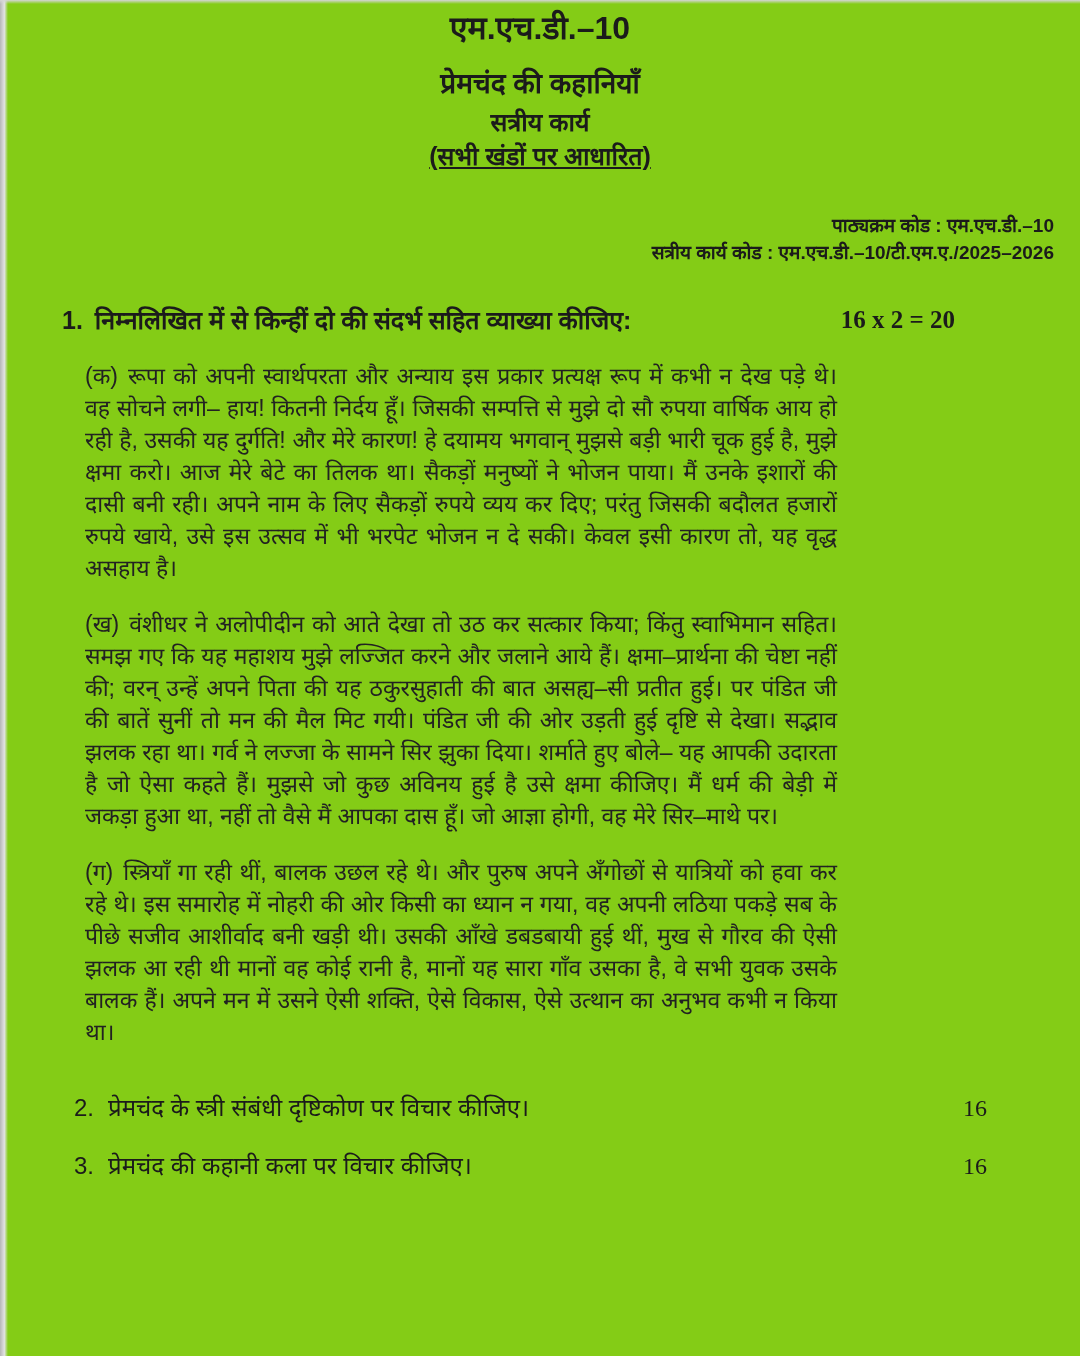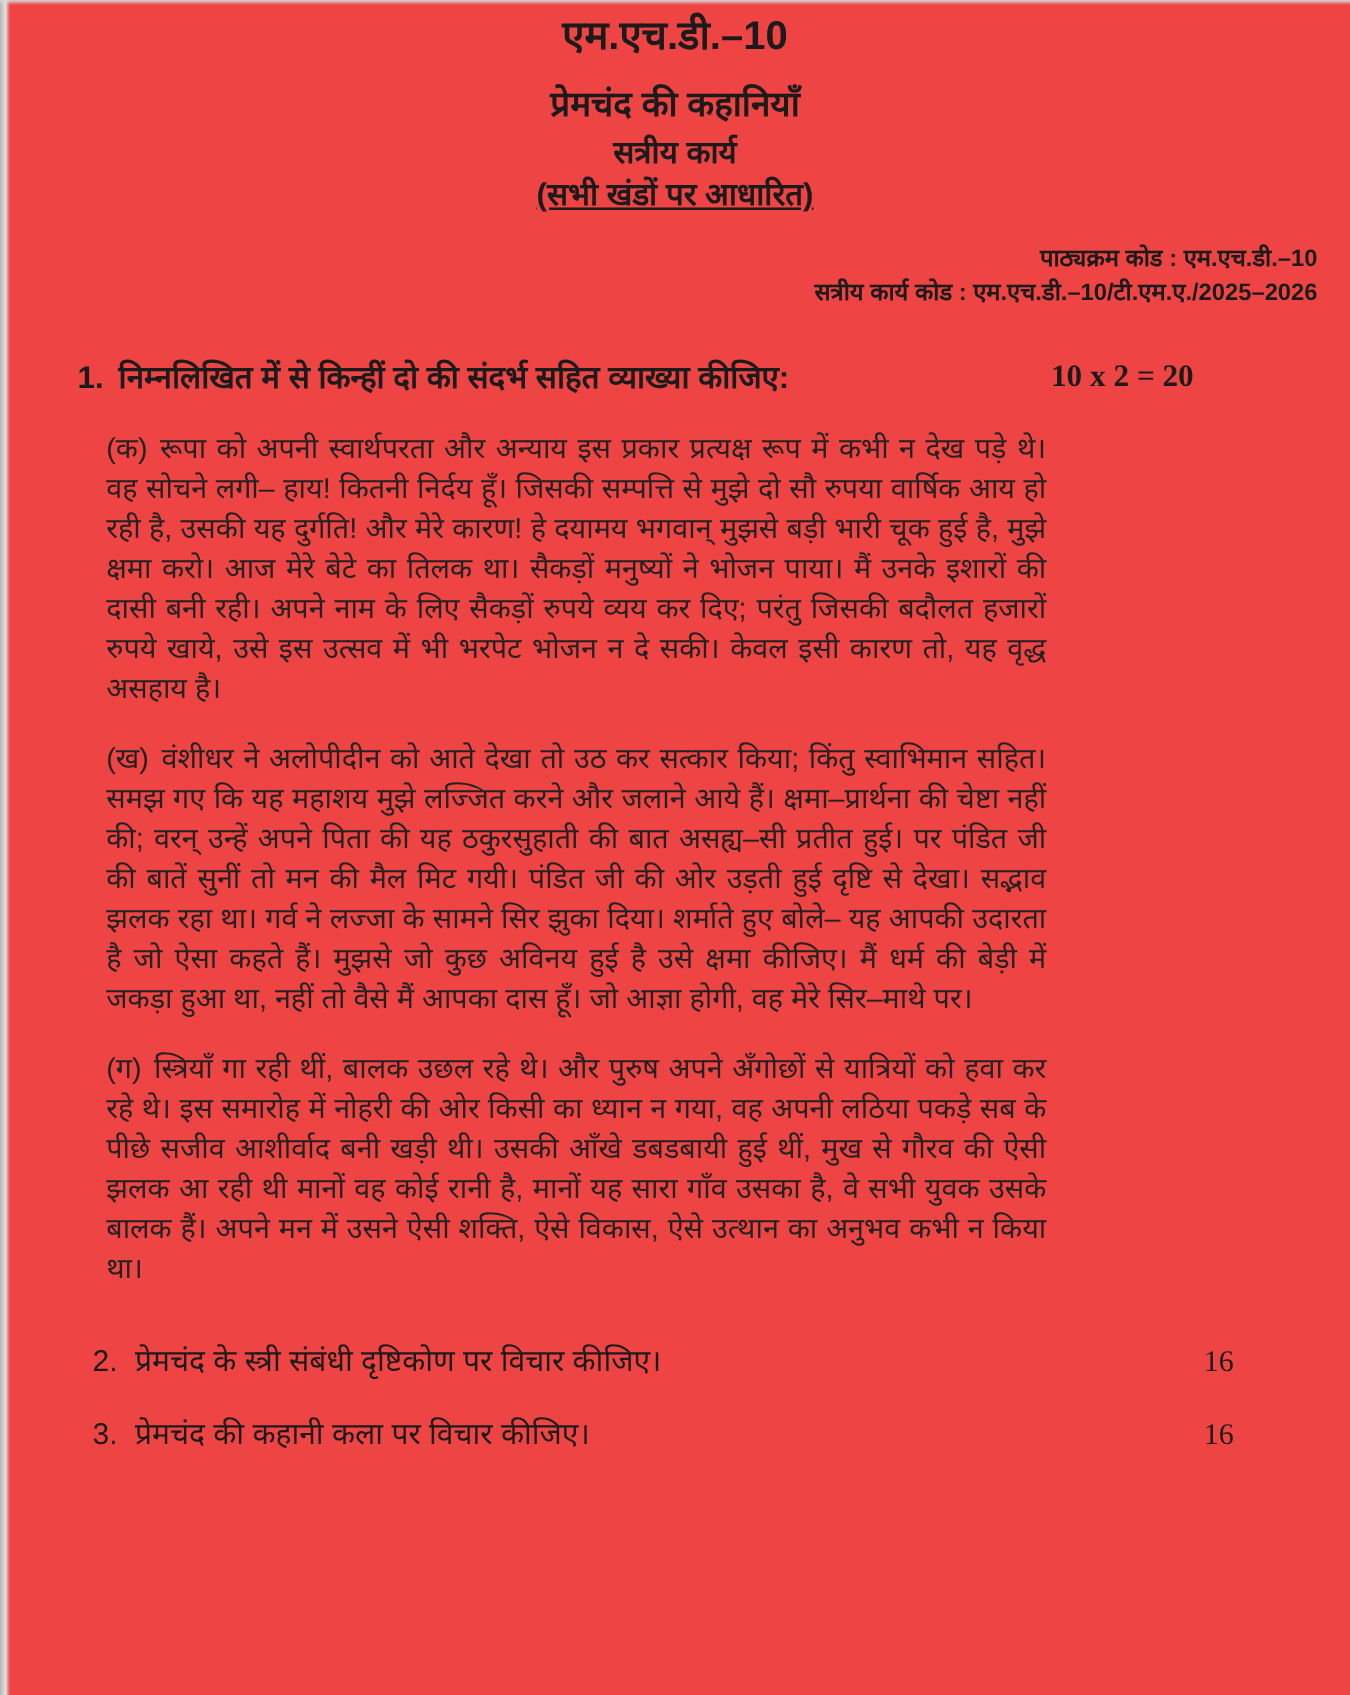--- a/index.html
+++ b/index.html
@@ -5,21 +5,21 @@
   html, body {
     margin: 0;
     padding: 0;
     background: #ffffff;
   }
   .page {
     position: relative;
     width: 1080px;
     height: 1356px;
     margin: 0 auto;
-    background: #ef4444;
+    background: #84cc16;
     color: #1b1b1b;
     font-family: "Liberation Sans", "DejaVu Sans", sans-serif;
     box-sizing: border-box;
     overflow: hidden;
   }
   
   .scan-edge-left {
     position: absolute;
     left: 0; top: 0; bottom: 0;
     width: 8px;
@@ -53,21 +53,21 @@
     margin-top: 4px;
   }
   .doc-header .based-on {
     font-size: 25px;
     line-height: 32px;
     margin-top: 2px;
     text-decoration: underline;
   }
 
   .meta-block {
-    margin-top: 22px;
+    margin-top: 40px;
     padding-right: 26px;
     text-align: right;
     font-weight: bold;
     font-size: 19px;
     line-height: 27px;
   }
 
   .instruction {
     margin: 26px 0 0 62px;
     font-weight: bold;
@@ -141,21 +141,21 @@
 
   <div class="meta-block">
     <div>पाठ्यक्रम कोड : एम.एच.डी.–10</div>
     <div>सत्रीय कार्य कोड : एम.एच.डी.–10/टी.एम.ए./2025–2026</div>
   </div>
 
 
   <div class="question-row q1-row">
     <span class="q-number">1.</span>
     <span class="q-text">निम्नलिखित में से किन्हीं दो की संदर्भ सहित व्याख्या कीजिए:</span>
-    <span class="q-marks">10 x 2 = 20</span>
+    <span class="q-marks">16 x 2 = 20</span>
   </div>
 
   <p class="quote-para"><span class="part-label">(क)</span><span>रूपा को अपनी स्वार्थपरता और अन्याय इस प्रकार प्रत्यक्ष रूप में कभी न देख पड़े थे। वह सोचने लगी– हाय! कितनी निर्दय हूँ। जिसकी सम्पत्ति से मुझे दो सौ रुपया वार्षिक आय हो रही है, उसकी यह दुर्गति! और मेरे कारण! हे दयामय भगवान् मुझसे बड़ी भारी चूक हुई है, मुझे क्षमा करो। आज मेरे बेटे का तिलक था। सैकड़ों मनुष्यों ने भोजन पाया। मैं उनके इशारों की दासी बनी रही। अपने नाम के लिए सैकड़ों रुपये व्यय कर दिए; परंतु जिसकी बदौलत हजारों रुपये खाये, उसे इस उत्सव में भी भरपेट भोजन न दे सकी। केवल इसी कारण तो, यह वृद्ध असहाय है।</span></p>
 
   <p class="quote-para"><span class="part-label">(ख)</span><span>वंशीधर ने अलोपीदीन को आते देखा तो उठ कर सत्कार किया; किंतु स्वाभिमान सहित। समझ गए कि यह महाशय मुझे लज्जित करने और जलाने आये हैं। क्षमा–प्रार्थना की चेष्टा नहीं की; वरन् उन्हें अपने पिता की यह ठकुरसुहाती की बात असह्य–सी प्रतीत हुई। पर पंडित जी की बातें सुनीं तो मन की मैल मिट गयी। पंडित जी की ओर उड़ती हुई दृष्टि से देखा। सद्भाव झलक रहा था। गर्व ने लज्जा के सामने सिर झुका दिया। शर्माते हुए बोले– यह आपकी उदारता है जो ऐसा कहते हैं। मुझसे जो कुछ अविनय हुई है उसे क्षमा कीजिए। मैं धर्म की बेड़ी में जकड़ा हुआ था, नहीं तो वैसे मैं आपका दास हूँ। जो आज्ञा होगी, वह मेरे सिर–माथे पर।</span></p>
 
   <p class="quote-para"><span class="part-label">(ग)</span><span>स्त्रियाँ गा रही थीं, बालक उछल रहे थे। और पुरुष अपने अँगोछों से यात्रियों को हवा कर रहे थे। इस समारोह में नोहरी की ओर किसी का ध्यान न गया, वह अपनी लठिया पकड़े सब के पीछे सजीव आशीर्वाद बनी खड़ी थी। उसकी आँखे डबडबायी हुई थीं, मुख से गौरव की ऐसी झलक आ रही थी मानों वह कोई रानी है, मानों यह सारा गाँव उसका है, वे सभी युवक उसके बालक हैं। अपने मन में उसने ऐसी शक्ति, ऐसे विकास, ऐसे उत्थान का अनुभव कभी न किया था।</span></p>
 
   <div class="question-row q-small q2-row">
     <span class="q-number">2.</span>

